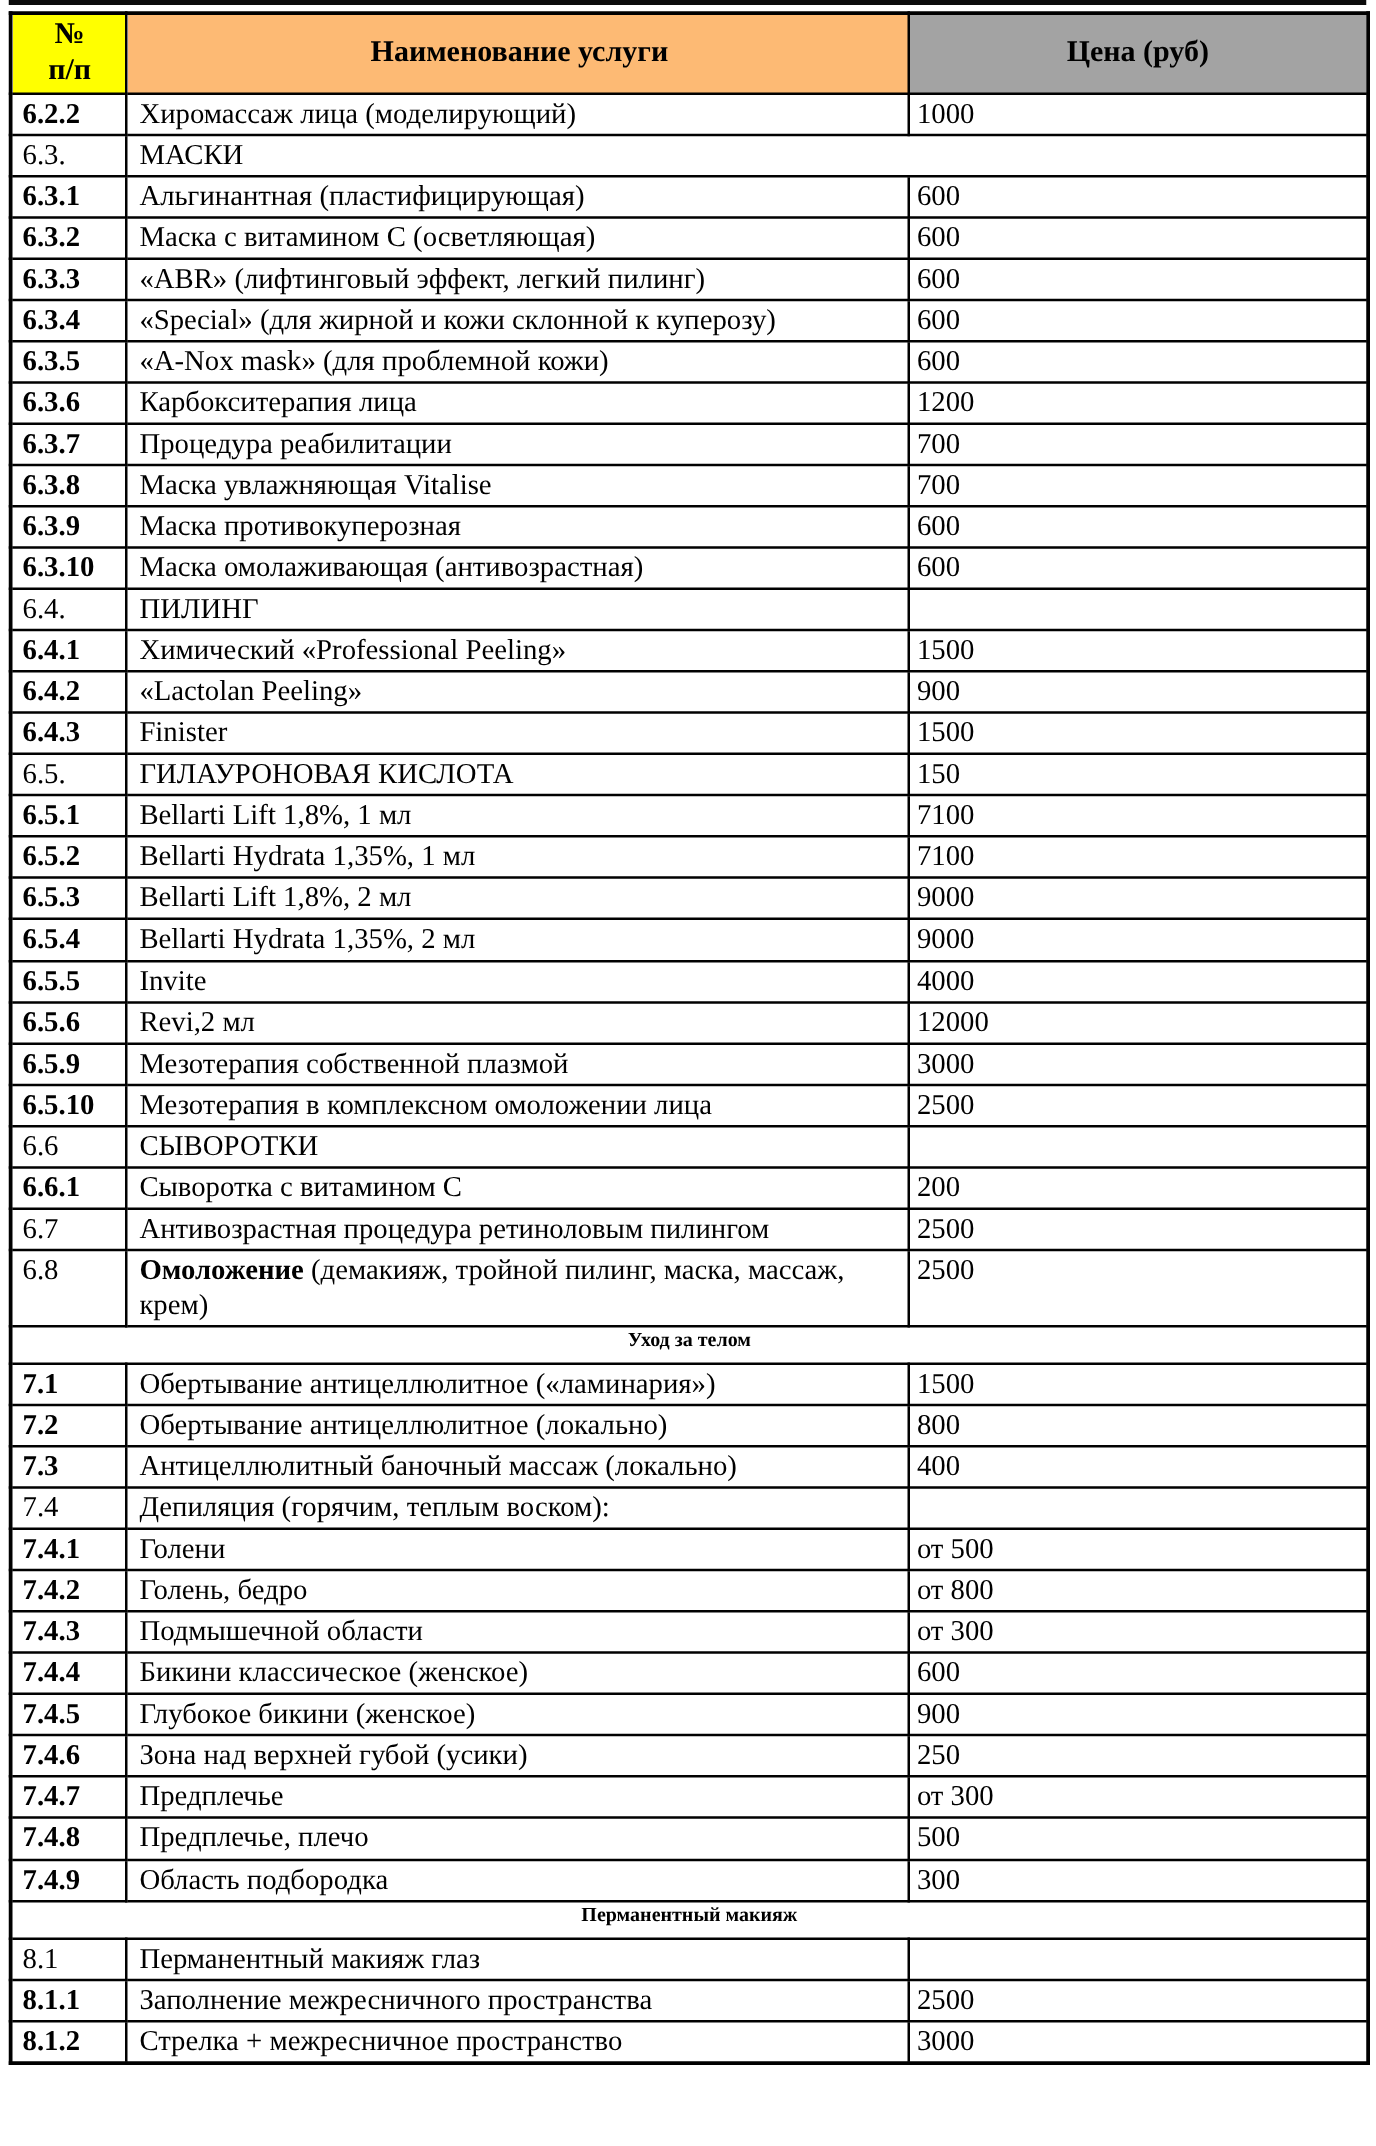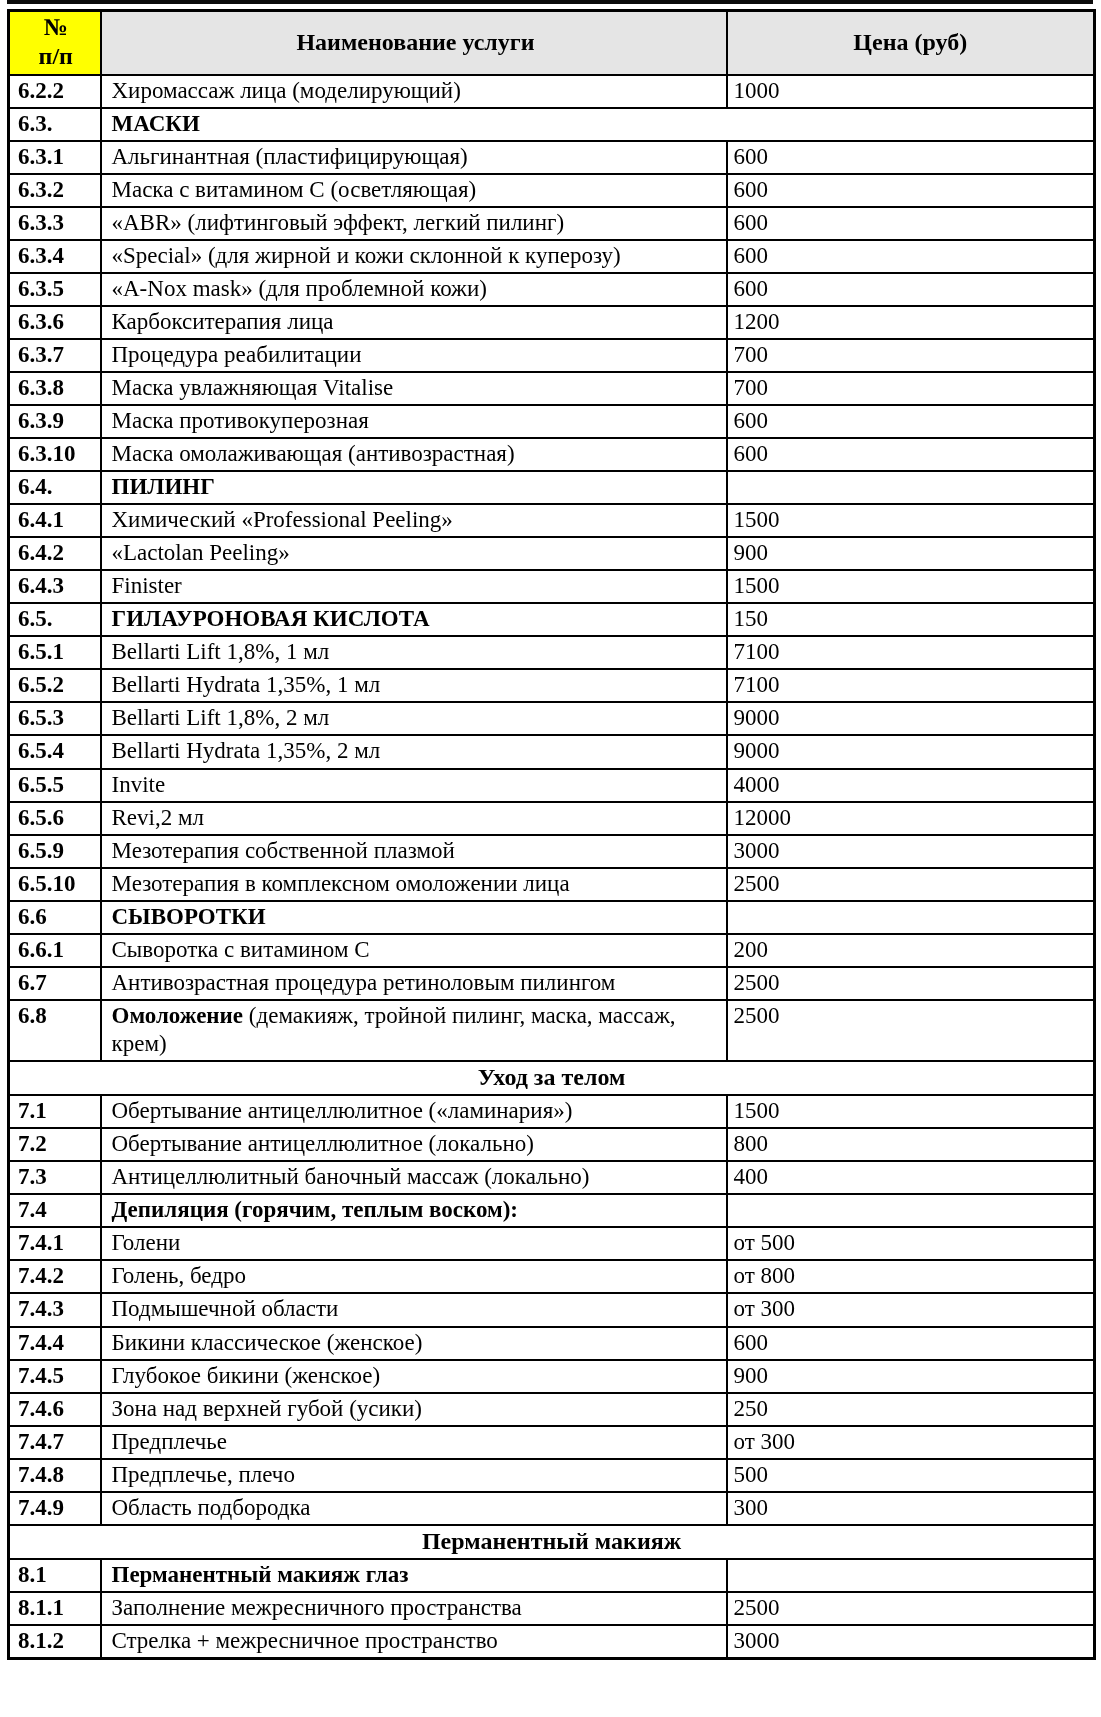--- a/index.html
+++ b/index.html
@@ -39,46 +39,46 @@
     text-align: center;
     vertical-align: middle;
     font-size: 24px;
   }
   tr.body-row { height: 30px; }
 
   td.num-cell  { padding-left: 8px; font-weight: bold; }
   td.name-cell { padding-left: 10px; }
   td.price-cell { }
 
-  td.bold { font-weight: bold; margin-top: 40px; }
+  td.bold { font-weight: normal; margin-top: 40px; }
   tr.group-row td {
     font-weight: bold;
     text-align: center;
-    font-size: 24px;
+    font-size: 16px;
   }
 </style>
 </head>
 <body>
 
 <div class="page">
   <div class="top-edge"></div>
   <table class="price-table">
     <colgroup>
       <col class="c-num">
         <col class="c-name">
         <col class="c-price">
     </colgroup>
     <thead>
       <tr class="header-row">
         <td class="num-cell header-cell" style="background: rgb(255, 255, 0);">
           <div>№</div>
           <div>п/п</div>
         </td>
-        <td class="name-cell header-cell" style="background: #e5e5e5;">Наименование услуги</td>
-        <td class="price-cell header-cell" style="background: #e5e5e5;">Цена (руб)</td>
+        <td class="name-cell header-cell" style="background: #fdba74;">Наименование услуги</td>
+        <td class="price-cell header-cell" style="background: #a3a3a3;">Цена (руб)</td>
       </tr>
     </thead>
     <tbody>
         <tr class="body-row">
           <td class="num-cell">6.2.2</td>
           <td class="name-cell">Хиромассаж лица (моделирующий)</td>
           <td class="price-cell">1000</td>
         </tr>
         <tr class="body-row">
           <td class="num-cell bold">6.3.</td>

